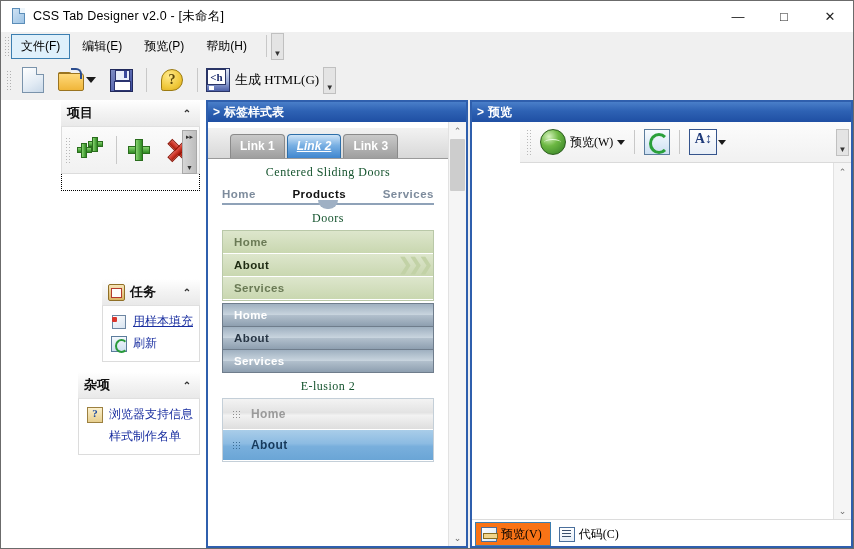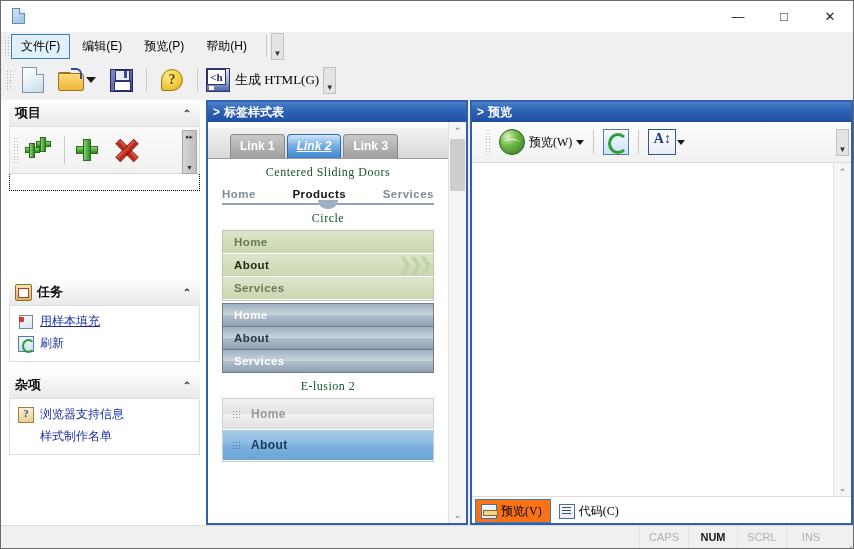--- a/index.html
+++ b/index.html
@@ -144,21 +144,21 @@
     font-family:"Liberation Serif",serif;font-weight:bold;font-size:11px;color:#1b2a6b;
   }
   .ic-gen .dot{position:absolute;left:3px;bottom:2px;width:5px;height:4px;background:#ffffff;}
 
   
   .body-area{flex:1 1 auto;display:flex;min-height:0;background:#f0f0f0;}
 
   
   .leftpane{
     width:205px;flex:0 0 205px;background:#ffffff;display:flex;flex-direction:column;
-    padding:0 0 0 0;overflow:hidden;
+    padding:0 0 0 0;overflow:hidden;align-items:flex-end;
   }
   .panel{margin:0 6px 10px 8px;}
   .panel-head{
     height:26px;display:flex;align-items:center;
     background:linear-gradient(180deg,#ffffff 0%,#f3f3f3 50%,#e9e9e9 100%);
     border-bottom:1px solid #e0e0e0;padding:0 6px;
   }
   .panel-head .hicon{width:17px;height:17px;margin-right:5px;flex:0 0 auto;position:relative;}
   .panel-title{
     font-weight:bold;font-size:13px;color:#111;
@@ -379,21 +379,21 @@
   }
 
   
   .rightpane{
     flex:1 1 auto;margin:0 0 0 2px;display:flex;flex-direction:column;
     border:2px solid #2f5fad;background:#ffffff;box-sizing:border-box;min-width:0;
   }
   .prev-toolbar{
     height:40px;flex:0 0 auto;display:flex;align-items:center;
     background:linear-gradient(180deg,#fcfcfc 0%,#f1f1f1 100%);
-    border-bottom:1px solid #dadada;position:relative;padding-left:10px;
+    border-bottom:1px solid #dadada;position:relative;padding-left:3px;margin-left:48px;
   }
   .prev-toolbar .grip2{
     width:5px;height:26px;margin:0 4px 0 3px;
     background-image:radial-gradient(#b8b8b8 40%,transparent 41%);
     background-size:3px 3px;
   }
   .pv-btn{height:34px;display:flex;align-items:center;padding:0 4px;border:1px solid transparent;}
   .pv-label{font-family:"Liberation Serif",serif;font-size:12px;color:#000;margin:0 3px 0 4px;}
   .pv-caret{
     width:0;height:0;border-left:4px solid transparent;border-right:4px solid transparent;
@@ -452,20 +452,21 @@
 </head>
 <body>
 
 <div class="app">
 
   <div class="titlebar">
     <div class="title-icon">
       <div class="pg"></div>
         <div class="fold"></div>
     </div>
+    <div class="title-text">CSS Tab Designer v2.0 - [未命名]</div>
     <div class="win-btns">
       <div class="win-btn">—</div>
       <div class="win-btn">□</div>
       <div class="win-btn close">✕</div>
     </div>
   </div>
 
   <div class="menubar">
     <div class="grip"></div>
     <div class="menu-item active">文件(F)</div>
@@ -633,21 +634,21 @@
               <div class="csd-row">
                 <span class="csd-item">Home</span>
                 <span class="csd-item active">Products</span>
                 <span class="csd-item">Services</span>
                 <span class="csd-bump"></span>
               </div>
             </div>
           </div>
 
           <div class="style-block">
-            <div class="style-name">Circle</div>
+            <div class="style-name">Doors</div>
             <div class="circle-menu">
               <div class="circle-item">
                 <span>Home</span>
               </div>
               <div class="circle-item active">
                 <span>About</span>
                 <span class="chevrons">❯❯❯</span>
               </div>
               <div class="circle-item">
                 <span>Services</span>
@@ -734,22 +735,14 @@
           <span class="tab-ic">
               <span class="ic-code"></span>
             </span>
           <span>代码(C)</span>
         </div>
       </div>
     </div>
 
   </div>
 
-  <div class="statusbar">
-    <div class="status-fill"></div>
-    <div class="status-cell">CAPS</div>
-    <div class="status-cell on">NUM</div>
-    <div class="status-cell">SCRL</div>
-    <div class="status-cell">INS</div>
-    <div class="status-grip"></div>
-  </div>
 
 </div>
 
 </body></html>

